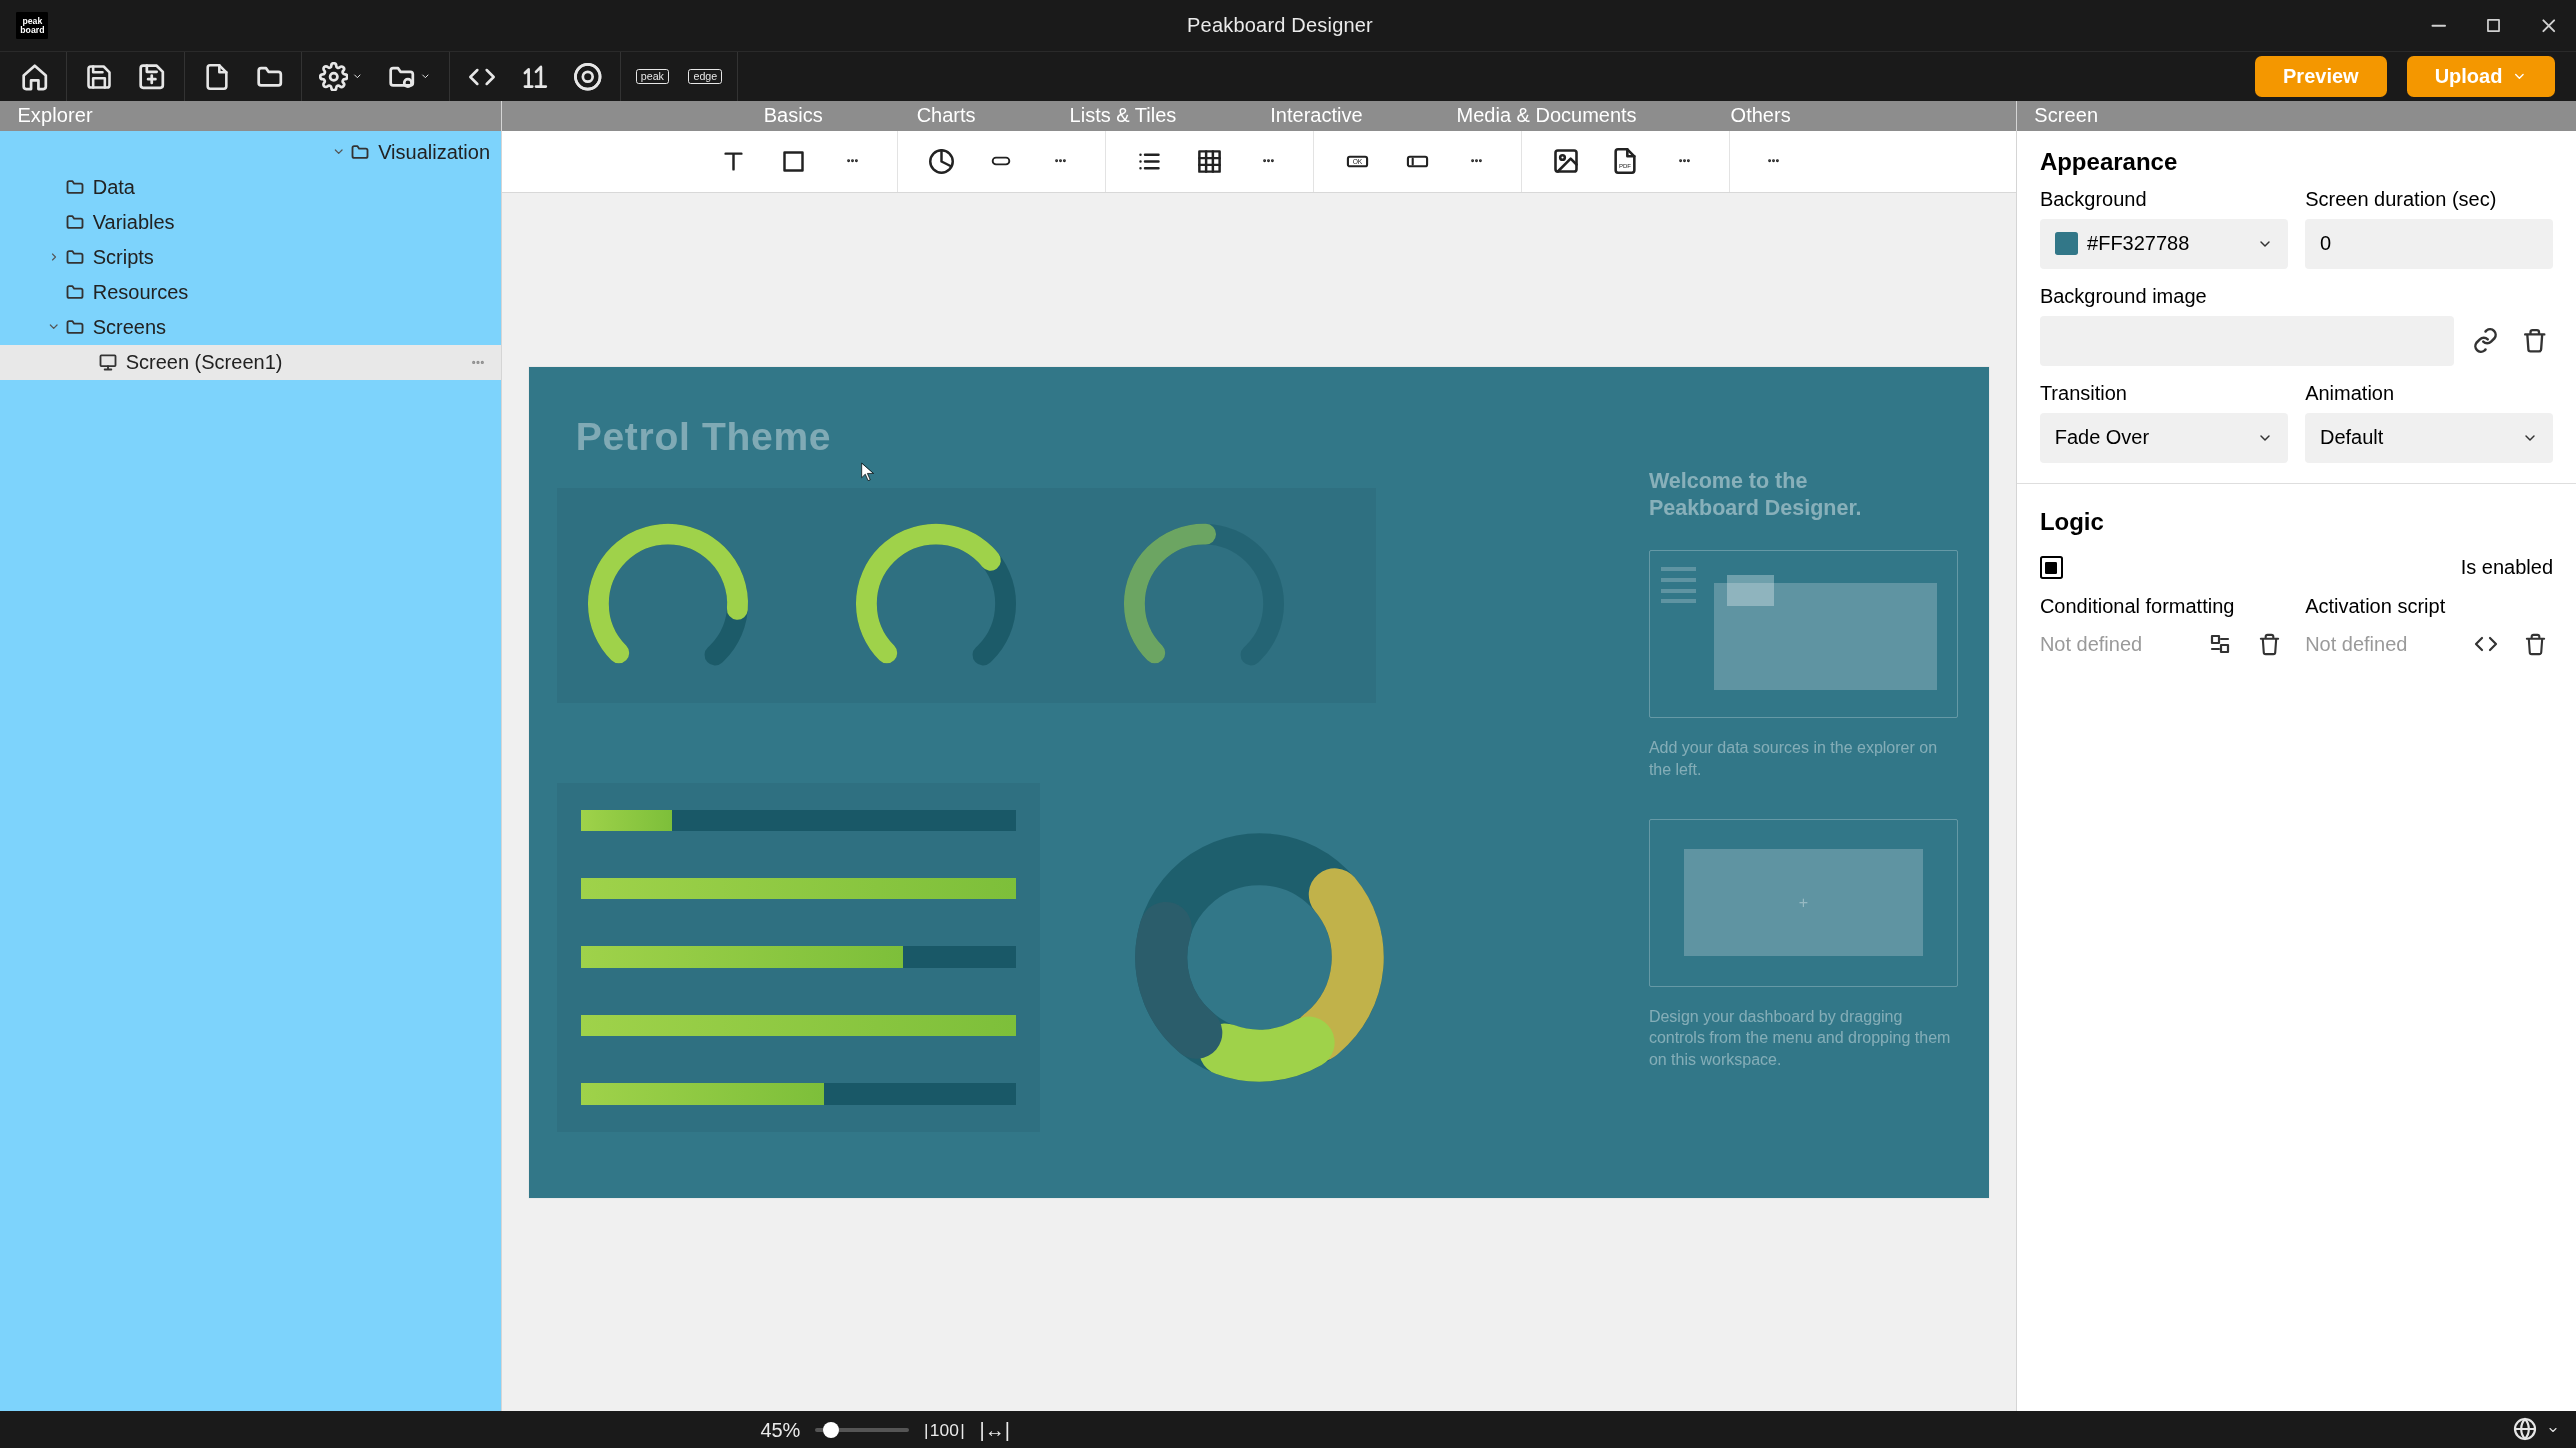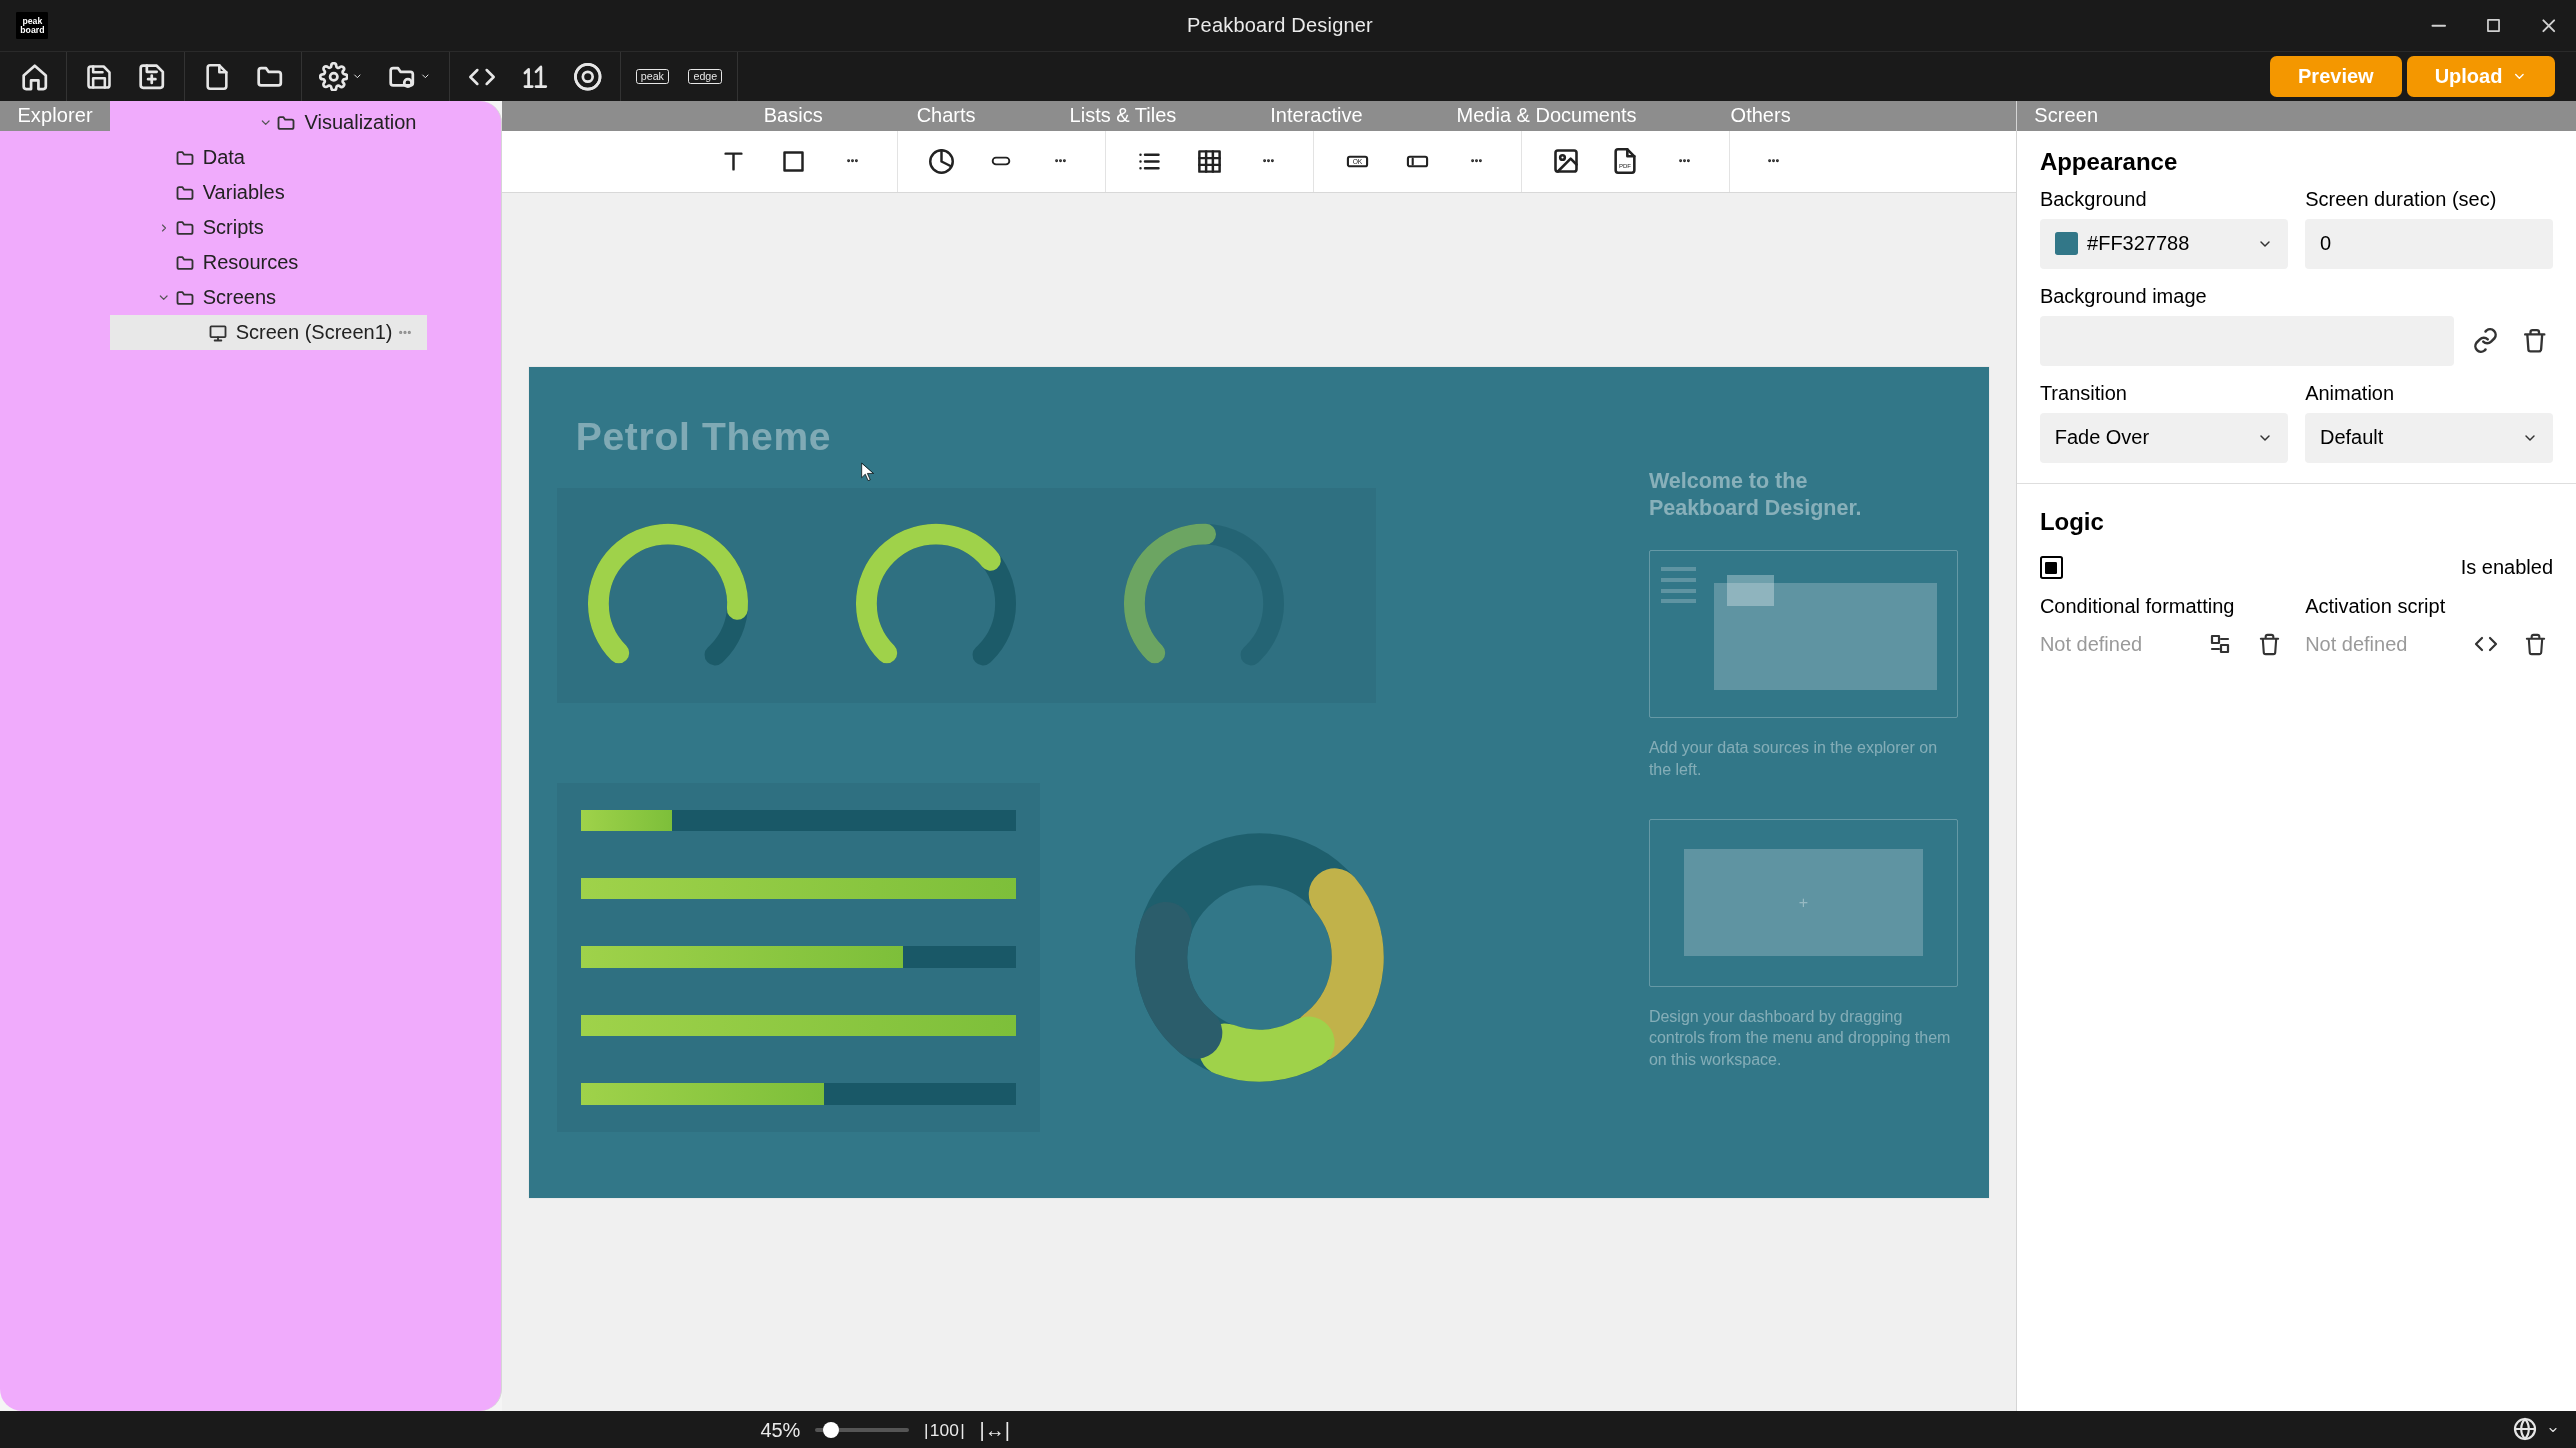--- a/index.html
+++ b/index.html
@@ -15,29 +15,29 @@
 .titlebar .win-controls { margin-left: auto; display: flex; gap: 27px; align-items: center; }
 .win-btn { width: 28px; height: 28px; display: flex; align-items: center; justify-content: center; cursor: pointer; }
 .win-btn svg { stroke: #d0d0d0; }
 
 
 .toolbar { height: 50px; background: #1a1a1a; display: flex; align-items: center; padding: 0 13.4px; gap: 0; border-top: 0.7px solid #2a2a2a; }
 .toolbar .group { display: flex; align-items: center; height: 100%; padding: 0 14.8px; border-right: 0.7px solid #333; gap: 19px; }
 .toolbar .group:first-child { padding-left: 4px; }
 .toolbar .tool { width: 34px; height: 34px; display: flex; align-items: center; justify-content: center; border-radius: 4px; cursor: pointer; }
 .toolbar .tool svg { stroke: #e6e6e6; }
-.toolbar .right { margin-left: auto; display: flex; align-items: center; gap: 5px; padding-right: 8px; justify-content: flex-end; }
+.toolbar .right { margin-left: auto; display: flex; align-items: center; gap: 20px; padding-right: 8px; justify-content: flex-end; }
 .btn-primary { background: #f49700; color: #fff; border: none; border-radius: 6.7px; font-size: 20px; font-weight: 600; padding: 9.4px 28px; cursor: pointer; display: flex; align-items: center; gap: 9.4px; }
 .badge-box { font-size: 10.7px; border: 1.3px solid #e6e6e6; border-radius: 2.7px; color: #e6e6e6; padding: 1.3px 4px; line-height: 1; }
 
 
 .middle { flex: 1 1 auto; display: flex; min-height: 0; background: #f5f5f5; }
 
 
-.explorer { width: 507px; background: #f0abfc; display: flex; flex-direction: row; border-right: 1.3px solid #d5d5d5; border-radius: 22px; }
+.explorer { width: 507px; background: #7dd3fc; display: flex; flex-direction: column; border-right: 1.3px solid #d5d5d5; }
 .panel-header { height: 29.5px; background: #8d8d8d; color: #fff; display: flex; align-items: center; padding: 0 17.4px; font-size: 20px; letter-spacing: 0.1px; }
 .tree { padding: 4px 0; font-size: 20px; color: #222; }
 .tree-row { height: 35px; display: flex; align-items: center; padding: 0 10.7px 0 0; cursor: pointer; position: relative; }
 .tree-row .twisty { width: 19px; display: inline-flex; justify-content: center; color: #666; }
 .tree-row .icon { width: 23px; display: inline-flex; justify-content: center; margin-right: 6.7px; }
 .tree-indent-0 { padding-left: 9.4px; justify-content: flex-end; }
 .tree-indent-1 { padding-left: 44px; }
 .tree-indent-2 { padding-left: 77px; }
 .tree-row.selected { background: #e8e8e8; }
 .tree-row .row-actions { margin-left: auto; opacity: .55; display: flex; gap: 4px; }

